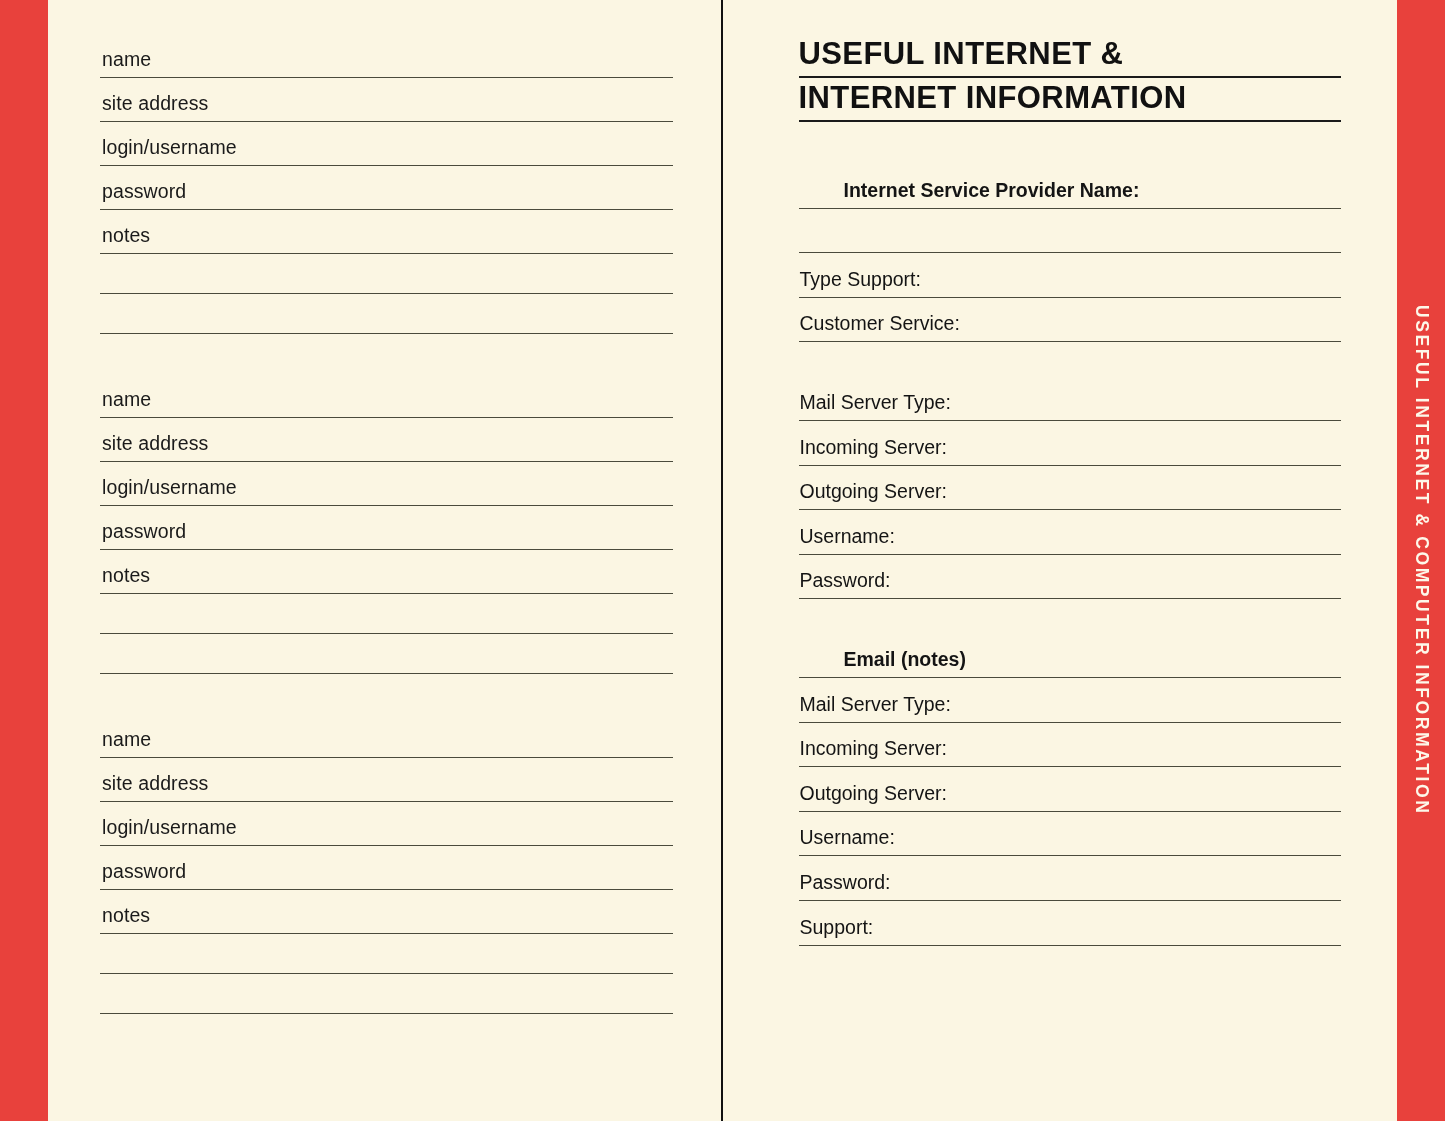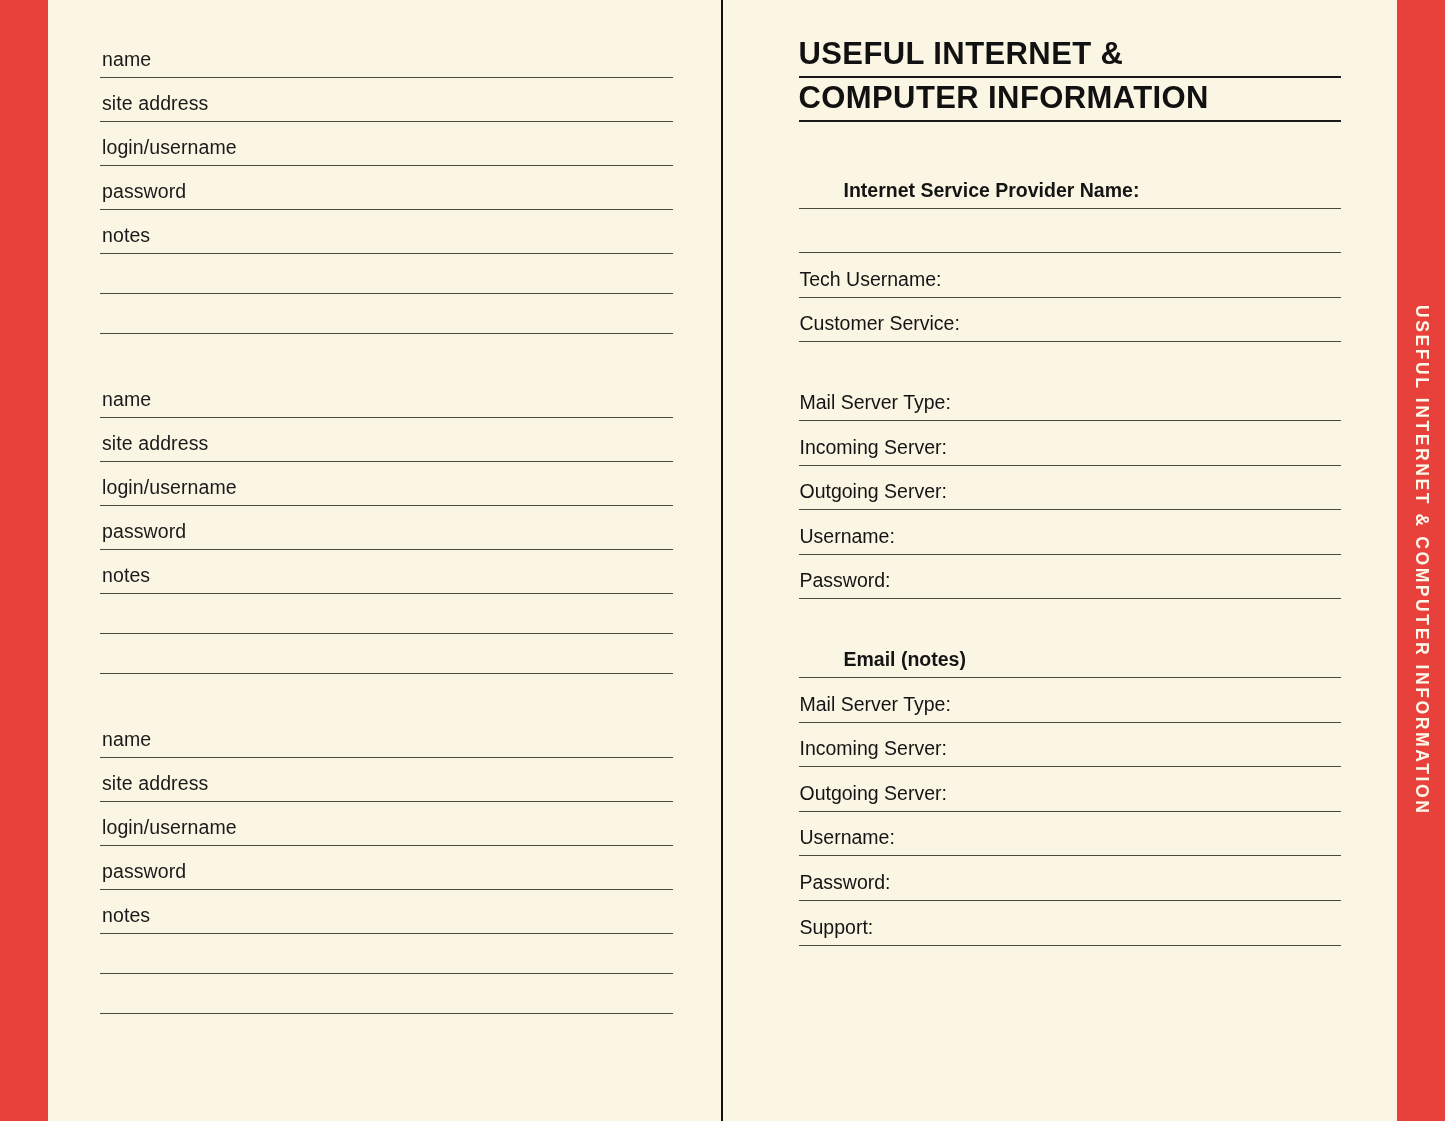--- a/index.html
+++ b/index.html
@@ -214,33 +214,33 @@
 
     </div>
 
     <div class="page right">
 
       <div class="title-block">
         <div class="title-line">
           <span>USEFUL INTERNET &amp;</span>
         </div>
         <div class="title-line">
-          <span>COMPUTER INFORMATION</span>
+          <span>INTERNET INFORMATION</span>
         </div>
       </div>
 
       <div class="section">
         <div class="r-row head">
           <span class="lbl">Internet Service Provider Name:</span>
         </div>
         <div class="r-row empty">
           <span class="lbl"></span>
         </div>
         <div class="r-row">
-          <span class="lbl">Tech Username:</span>
+          <span class="lbl">Type Support:</span>
         </div>
         <div class="r-row">
           <span class="lbl">Customer Service:</span>
         </div>
       </div>
 
       <div class="section">
         <div class="r-row">
           <span class="lbl">Mail Server Type:</span>
         </div>

